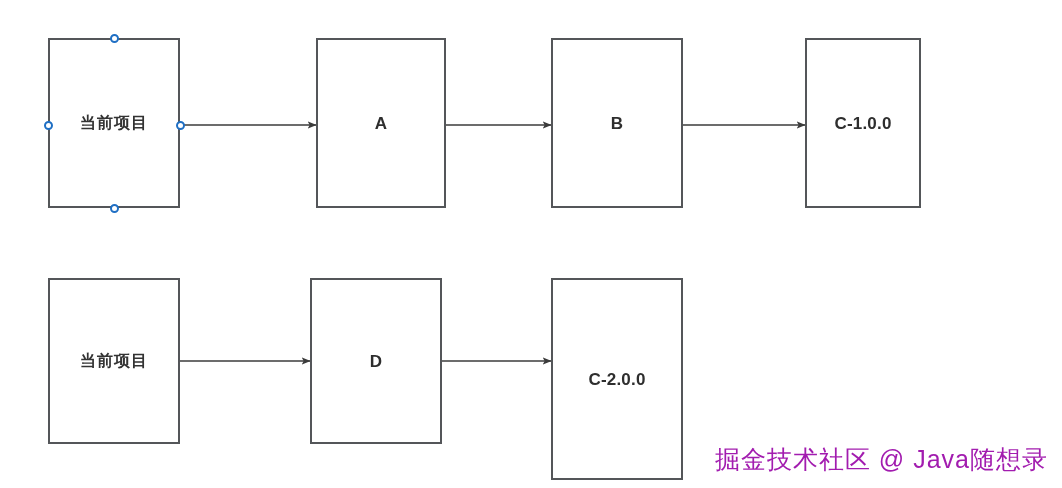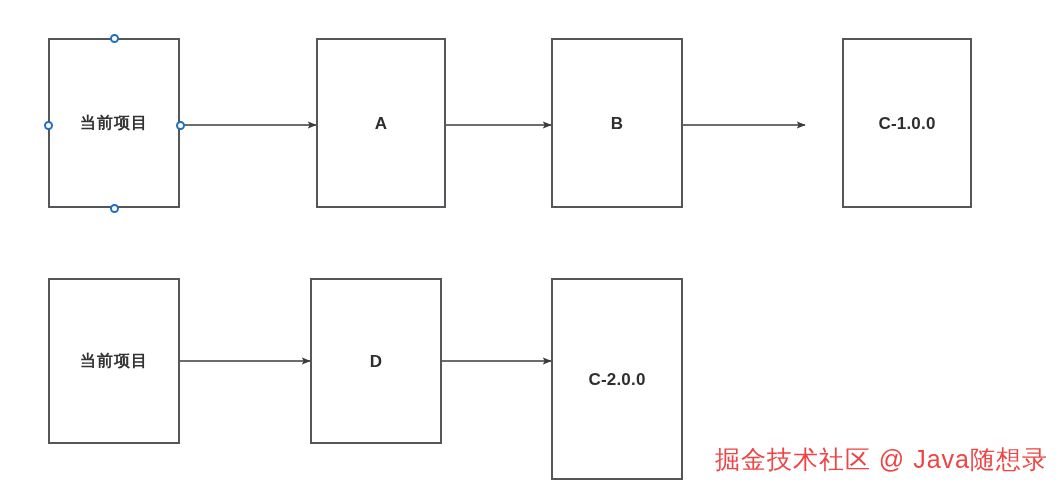--- a/index.html
+++ b/index.html
@@ -57,21 +57,21 @@
     box-sizing: border-box;
     border: 2px solid #1f6fc4;
     border-radius: 50%;
     background: #ffffff;
   }
   .watermark {
     position: absolute;
     right: 14px;
     bottom: 12px;
     font-size: 25px;
-    color: #ef4444;
+    color: #a21caf;
     font-weight: normal;
     letter-spacing: 1px;
     white-space: nowrap;
     user-select: none;
   }
 </style>
 </head>
 <body>
 
 <div id="canvas">
@@ -94,21 +94,21 @@
   <div id="nodes-group">
       <div class="node" style="left: 48px; top: 38px; width: 132px; height: 170px; border-color: rgb(84, 86, 89);">
         <span class="node-label cjk">当前项目</span>
       </div>
       <div class="node" style="left: 316px; top: 38px; width: 130px; height: 170px; border-color: rgb(84, 86, 89);">
         <span class="node-label">A</span>
       </div>
       <div class="node" style="left: 551px; top: 38px; width: 132px; height: 170px; border-color: rgb(84, 86, 89);">
         <span class="node-label">B</span>
       </div>
-      <div class="node" style="left: 805px; top: 38px; width: 130px; height: 170px; border-color: rgb(84, 86, 89); margin-left: 37px;">
+      <div class="node" style="left: 805px; top: 38px; width: 116px; height: 170px; border-color: rgb(84, 86, 89);">
         <span class="node-label">C-1.0.0</span>
       </div>
       <div class="node" style="left: 48px; top: 278px; width: 132px; height: 166px; border-color: rgb(84, 86, 89);">
         <span class="node-label cjk">当前项目</span>
       </div>
       <div class="node" style="left: 310px; top: 278px; width: 132px; height: 166px; border-color: rgb(84, 86, 89);">
         <span class="node-label">D</span>
       </div>
       <div class="node" style="left: 551px; top: 278px; width: 132px; height: 202px; border-color: rgb(84, 86, 89);">
         <span class="node-label">C-2.0.0</span>

